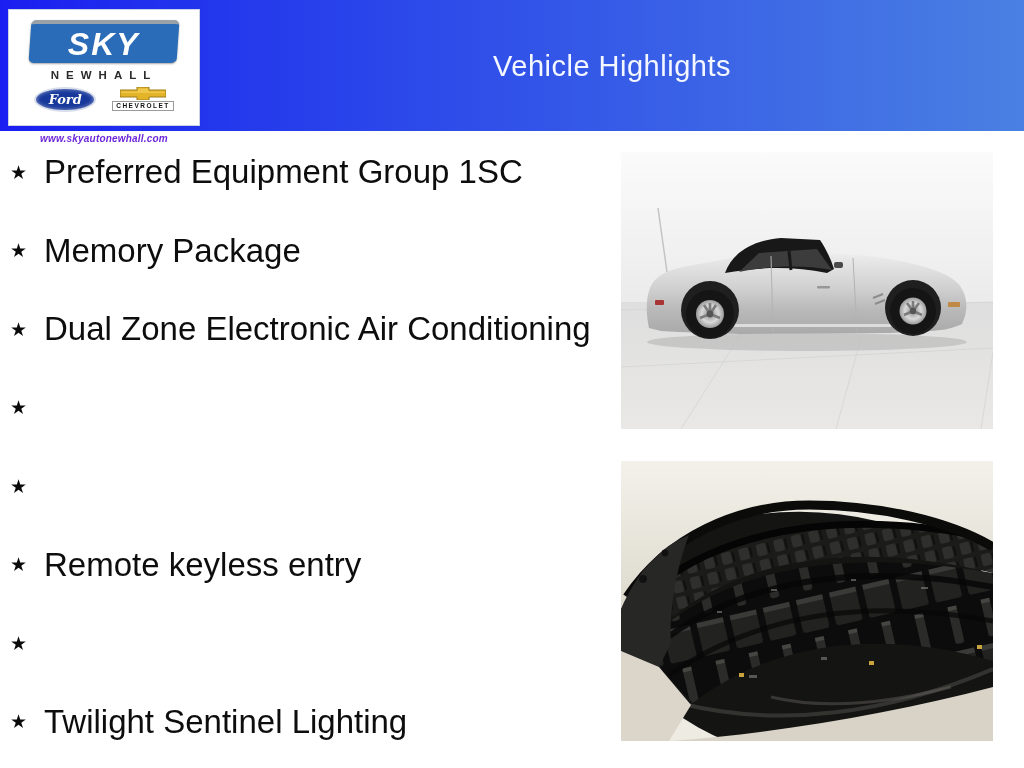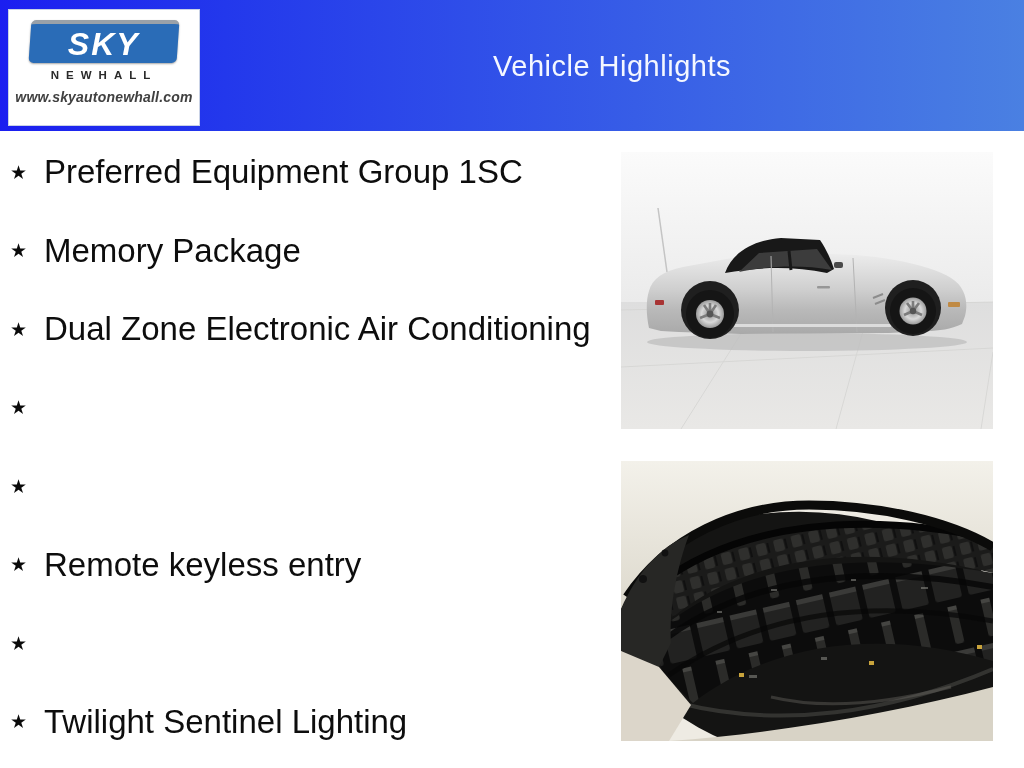--- a/index.html
+++ b/index.html
@@ -27,22 +27,22 @@
   .brands { margin-top: 4px; height: 28px; display: flex; align-items: center;
     justify-content: center; gap: 16px; }
   .ford-oval { width: 62px; height: 25px; border-radius: 50%; background: #17389b;
     border: 2px solid #d8deeb; box-shadow: inset 0 0 4px rgba(255,255,255,.5);
     display: flex; align-items: center; justify-content: center; }
   .ford-text { color: #ffffff; font-family: "DejaVu Serif", serif; font-style: italic;
     font-weight: 700; font-size: 13px; line-height: 1; }
   .chevy { display: flex; flex-direction: column; align-items: center; }
   .chevy-label { margin-top: 1px; font-size: 6.5px; font-weight: 700; color: #111;
     letter-spacing: 1.5px; border: 1px solid #9a9a9a; padding: 0 3px; line-height: 8px; }
-  .website { margin-top: 8px; font-size: 14px; font-weight: 700; font-style: italic;
-    color: #404040; letter-spacing: .2px; }
+  .website { margin-top: 20px; font-size: 10px; font-weight: 700; font-style: italic;
+    color: #6d28d9; letter-spacing: .2px; }
 
   
   .features { position: absolute; left: 10px; top: 156px; width: 595px; list-style: none; }
   .feature { display: flex; align-items: center; height: 32px; margin-bottom: 46.5px; }
   .star { width: 34px; font-size: 19px; color: #0a0a0a; flex: 0 0 34px; }
   .ftext { font-size: 33px; color: #0d0d0d; white-space: nowrap; }
 
   
   .photo { position: absolute; left: 621px; overflow: hidden; }
   .photo-top { top: 152px; width: 372px; height: 277px; }
@@ -55,20 +55,32 @@
 <div class="stage">
 
   <div class="header">
     <div class="header-title">Vehicle Highlights</div>
 
     <div class="logo-box">
       <div class="sky-banner">
         <span class="sky-text">SKY</span>
       </div>
       <div class="newhall">NEWHALL</div>
+      <div class="brands">
+        <div class="ford-oval">
+          <span class="ford-text">Ford</span>
+        </div>
+        <div class="chevy">
+          <svg width="46" height="13" viewBox="0 0 46 13">
+            <polygon points="17,0 29,0 29,3 46,3 46,10 29,10 29,13 17,13 17,10 0,10 0,3 17,3" fill="#e3b428" stroke="#9b7e1b" stroke-width="1"></polygon>
+            <polygon points="18,1.5 28,1.5 28,4.5 44.5,4.5 44.5,6 1.5,6 1.5,4.5 18,4.5" fill="#f3d05a" opacity="0.7"></polygon>
+          </svg>
+          <span class="chevy-label">CHEVROLET</span>
+        </div>
+      </div>
       <div class="website">www.skyautonewhall.com</div>
     </div>
   </div>
 
   <ul class="features">
     <li class="feature">
       <span class="star">★</span>
       <span class="ftext">Preferred Equipment Group 1SC</span>
     </li>
 

